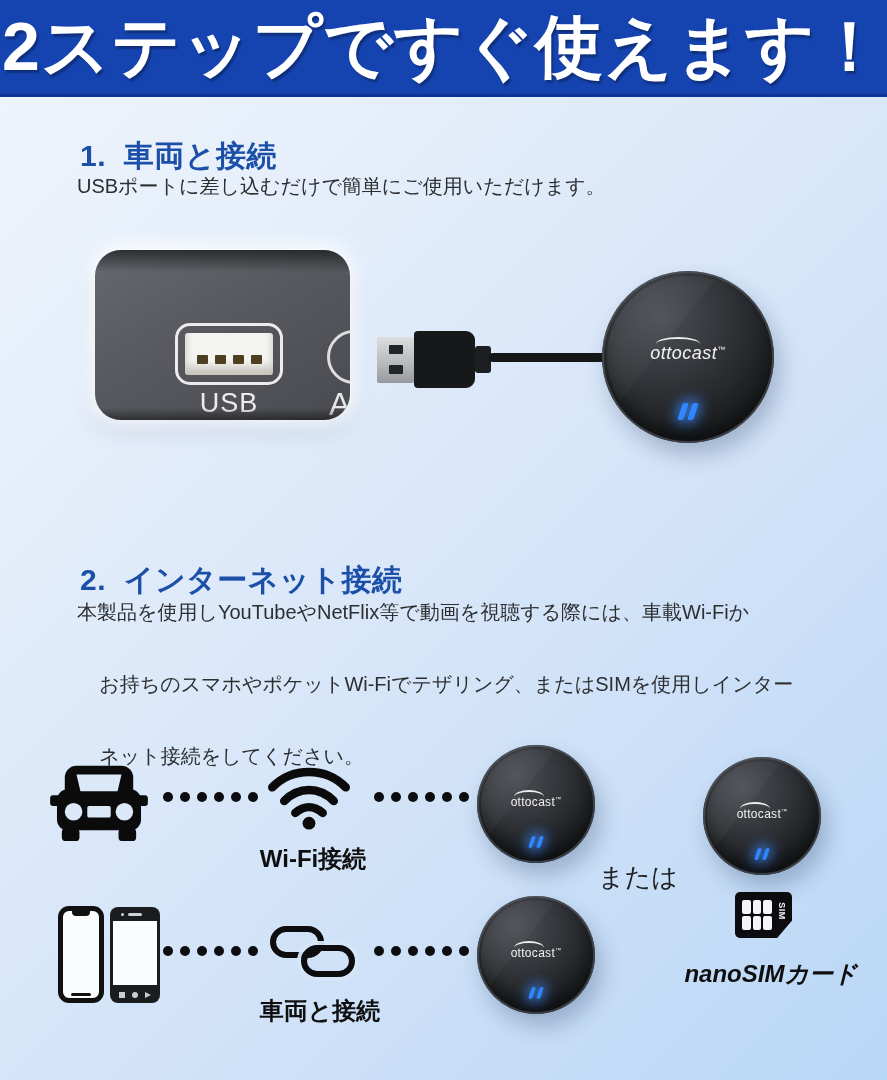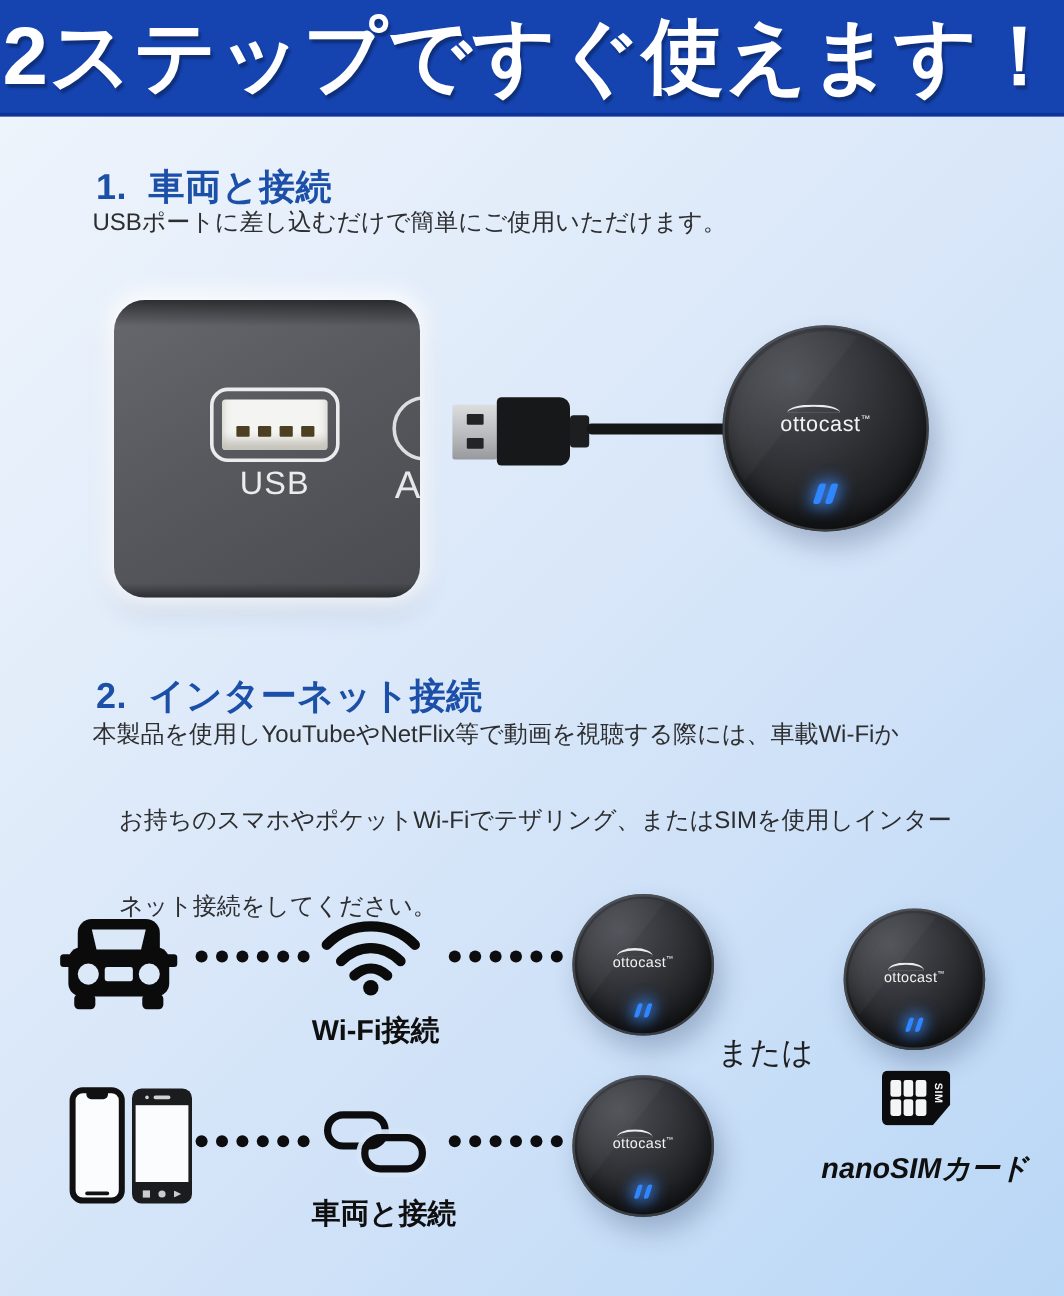--- a/index.html
+++ b/index.html
@@ -25,21 +25,21 @@
     position:absolute;left:68px;margin:12px;color:var(--heading-blue,#1b4fa8);
     font-size:30px;font-weight:800;white-space:pre;letter-spacing:.5px;
   }
   .h1{top:124px;} .h2{top:548px;}
   .body-text{
     position:absolute;left:77px;margin:0;color:#2d2e30;font-size:20px;line-height:36px;white-space:pre;
   }
   .b1{top:168px;} .b2{top:594px;}
   
   .panel{
-    position:absolute;left:95px;top:250px;width:255px;height:248px;border-radius:26px;overflow:hidden;
+    position:absolute;left:95px;top:250px;width:255px;height:170px;border-radius:26px;overflow:hidden;
     background:linear-gradient(150deg,#66686e 0%,#57595e 45%,#494b50 100%);
     box-shadow:0 0 16px 7px rgba(255,255,255,.85),0 10px 20px rgba(70,95,140,.25);
   }
   .panel::before{content:'';position:absolute;left:0;top:0;width:100%;height:22px;
     background:linear-gradient(to bottom,rgba(8,9,11,.6),rgba(8,9,11,0));}
   .panel::after{content:'';position:absolute;left:0;bottom:0;width:100%;height:12px;
     background:linear-gradient(to top,rgba(8,9,11,.5),rgba(8,9,11,0));}
   .port-outline{
     position:absolute;left:80px;top:73px;width:108px;height:62px;
     border:3px solid #ececee;border-radius:15px;
@@ -144,21 +144,21 @@
   </div>
 
   <div class="plug-metal">
     <span class="plug-hole top"></span>
     <span class="plug-hole bot"></span>
   </div>
   <div class="plug-body"></div>
   <div class="plug-neck"></div>
   <div class="cable"></div>
 
-  <div class="puck big" style="left:602px;top:271px;">
+  <div class="puck big" style="left:602px;top:271px;font-style:italic;">
     <div class="logo">
       <i class="arc"></i><span>ottocast</span><sup class="tm">™</sup>
     </div>
     <div class="led">
         <i></i>
         <i></i>
       </div>
   </div>
 
   <h2 class="sec-h h2">2.  インターネット接続</h2>

